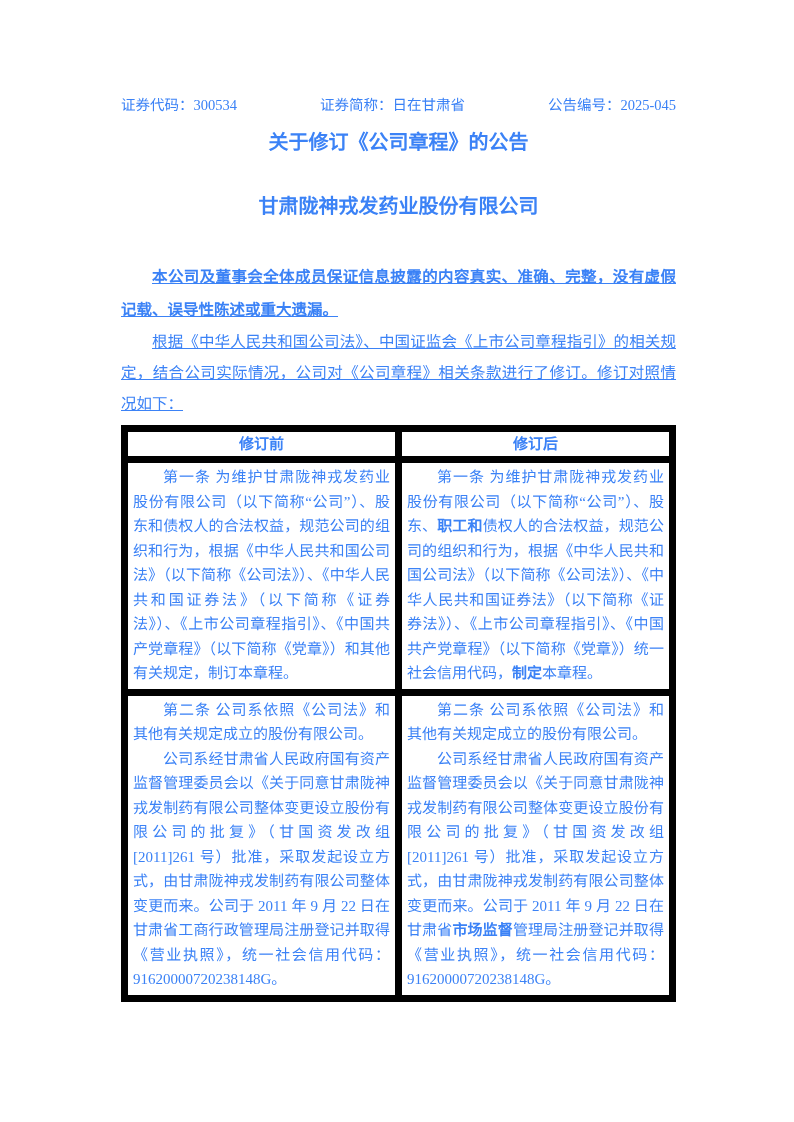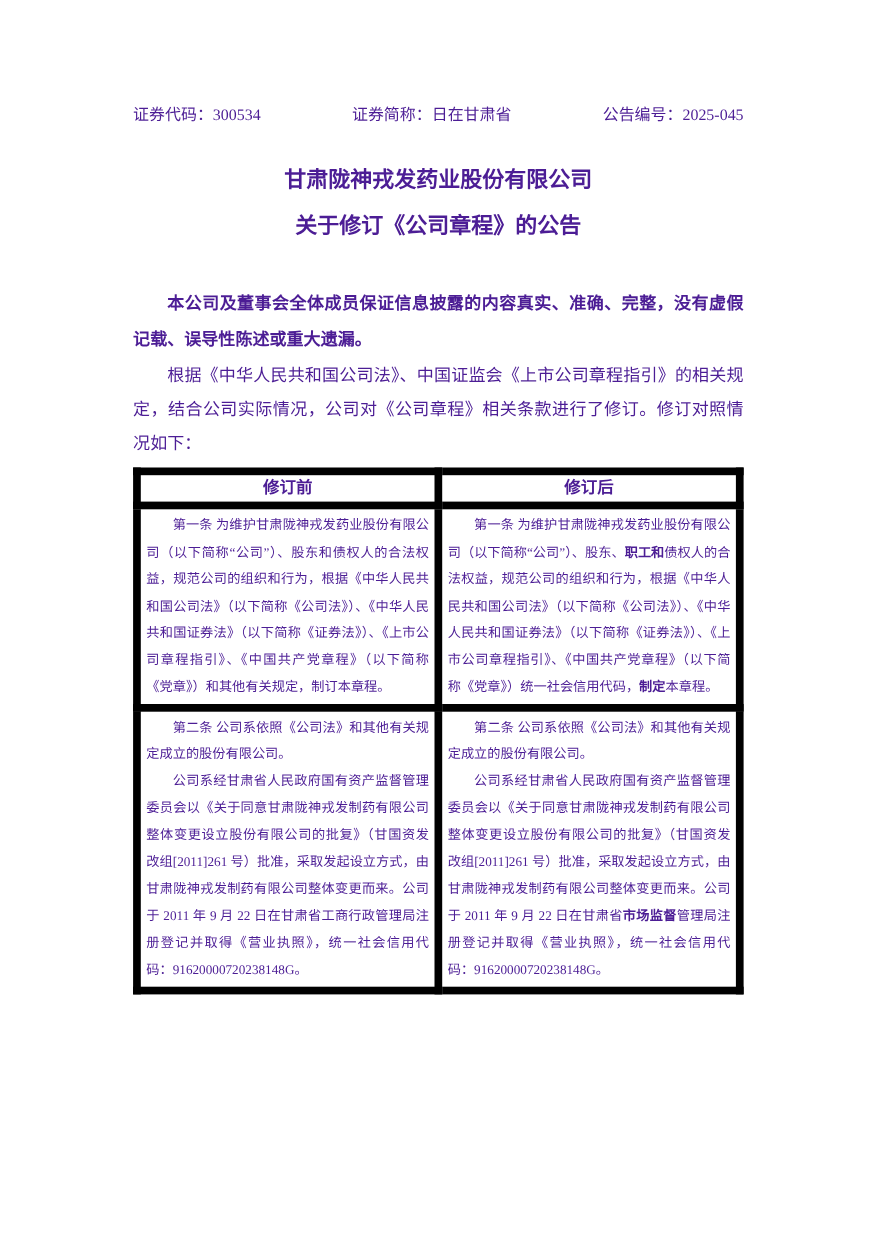--- a/index.html
+++ b/index.html
@@ -10,21 +10,21 @@
   .page {
     position: relative;
     width: 794px;
     height: 1122px;
     margin: 0 auto;
     background: #ffffff;
     box-sizing: border-box;
     padding: 97px 118px 0 121px;
     overflow: hidden;
     font-family: "Liberation Serif", "DejaVu Serif", serif;
-    color: #4c1d95;
+    color: #3b82f6;
   }
   .doc-header {
     display: flex;
     justify-content: space-between;
     font-size: 14.5px;
     line-height: 17px;
   }
   .title {
     margin: 0;
     text-align: center;
@@ -33,20 +33,21 @@
     line-height: 28px;
   }
   .title.t1 { margin-top: 36px; }
   .title.t2 { margin-top: 14px; }
   .para {
     margin: 0;
     font-size: 15.5px;
     line-height: 31px;
     text-indent: 2em;
     text-align: justify;
+    text-decoration: underline;
   }
   .statement {
     margin-top: 40px;
     font-weight: bold;
     line-height: 33px;
   }
   .intro { margin-top: 38px; }
   .section-heading { font-weight: bold; }
   .rev-table {
     width: 100%;
@@ -63,40 +64,40 @@
     font-weight: bold;
     text-align: center;
     padding: 2px 0;
     line-height: 20px;
   }
   .rev-table td {
     padding: 2px 5px 3px 5px;
   }
   .rev-table td p {
     margin: 0;
-    font-size: 12px;
+    font-size: 15px;
     line-height: 24.5px;
     text-indent: 2em;
     text-align: justify;
   }
   .b { font-weight: bold; }
 </style>
 </head>
 <body>
 
 <div class="page">
 
   <div class="doc-header">
     <span>证券代码：300534</span>
     <span>证券简称：日在甘肃省</span>
     <span>公告编号：2025-045</span>
   </div>
 
+  <h1 class="title t2">关于修订《公司章程》的公告</h1>
   <h1 class="title t1">甘肃陇神戎发药业股份有限公司</h1>
-  <h1 class="title t2">关于修订《公司章程》的公告</h1>
 
   <p class="para statement">本公司及董事会全体成员保证信息披露的内容真实、准确、完整，没有虚假记载、误导性陈述或重大遗漏。</p>
 
 
 
   <p class="para">根据《中华人民共和国公司法》、中国证监会《上市公司章程指引》的相关规定，结合公司实际情况，公司对《公司章程》相关条款进行了修订。修订对照情况如下：</p>
 
   <table class="rev-table">
     <thead>
       <tr>

